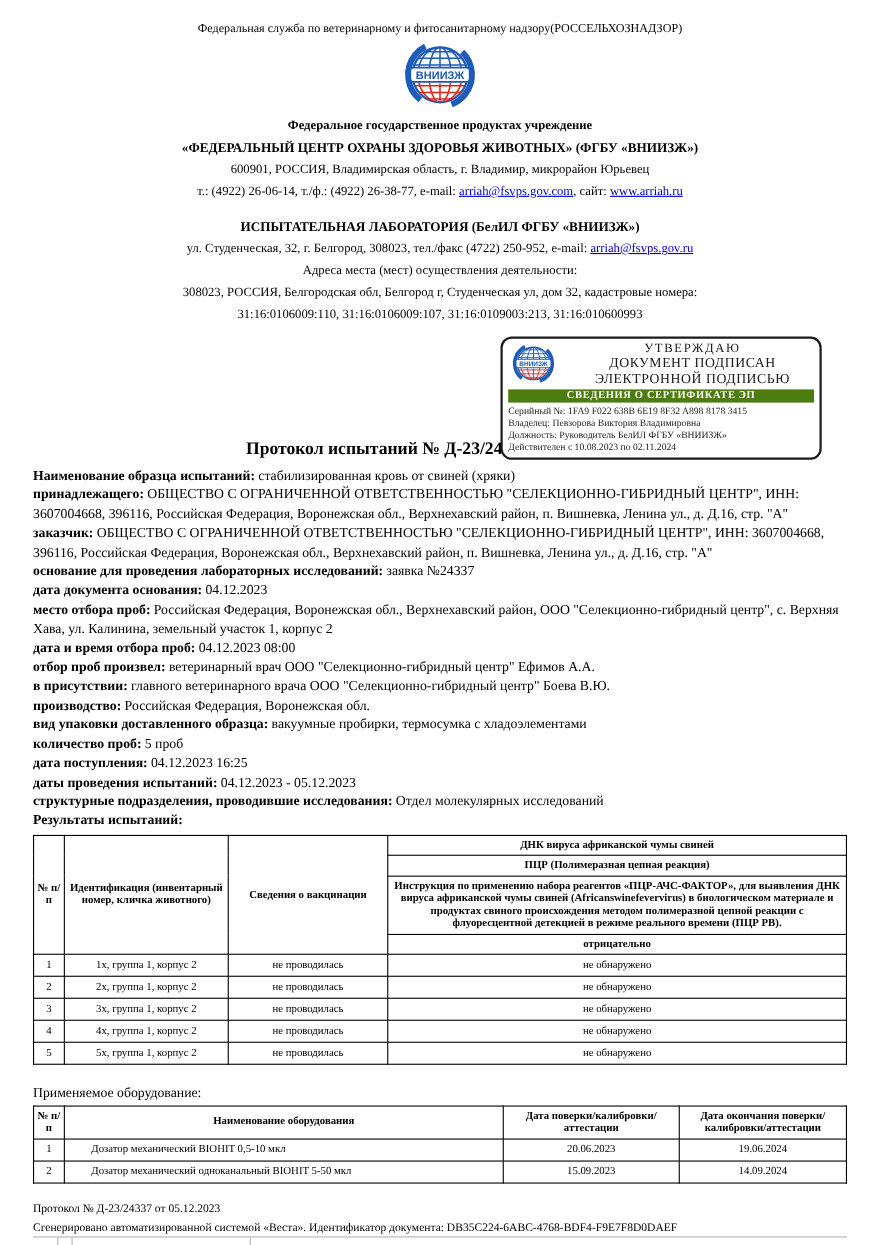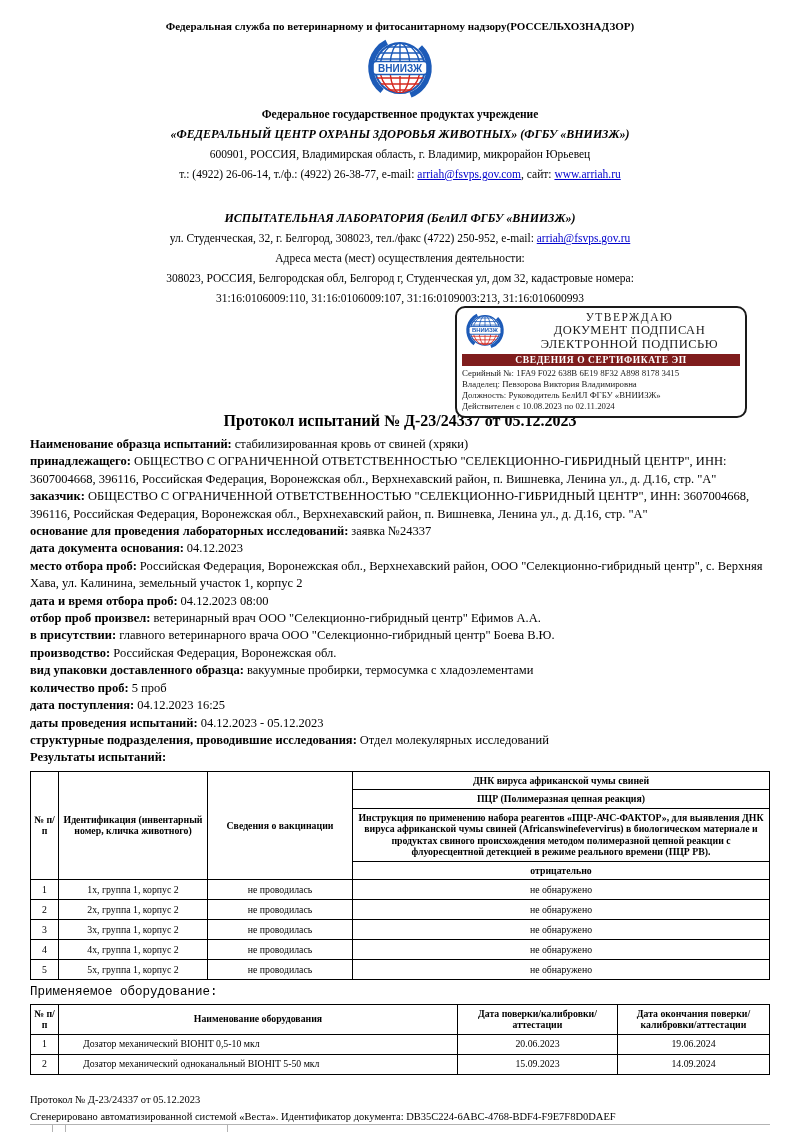--- a/index.html
+++ b/index.html
@@ -3,39 +3,39 @@
 <meta charset="utf-8">
 <style>
   html,body{margin:0;padding:0;}
   body{
     width:800px;height:1132px;position:relative;overflow:hidden;
     background:#ffffff;color:#000;
     font-family:"Liberation Serif", serif;
   }
   a.doclink{color:#0000cc;text-decoration:underline;cursor:pointer;}
   
-  .hdr-agency{padding-top:20px;font-size:11px;font-weight:bold;text-align:center;}
+  .hdr-agency{padding-top:20px;font-size:11px;font-weight:normal;text-align:center;}
   .logo-main{width:78px;height:66px;display:block;margin:4px auto 2px;}
   .hdr-line{font-size:11.5px;line-height:20px;text-align:center;}
   .hdr-line.b{font-weight:bold;}
-  .hdr-line.big{font-size:12px;font-style:italic;}
-  .lab-block{margin-top:24px;}
+  .hdr-line.big{font-size:12px;}
+  .lab-block{margin-top:12px;}
   
   .stamp{
     position:absolute;left:455px;top:306px;width:278px;
     border:2px solid #1a1a1a;border-radius:10px;background:#fff;
     padding:3px 5px 4px;box-sizing:content-box;z-index:5;
   }
   .stamp-top{display:flex;align-items:center;gap:11px;}
   .stamp-logo{width:46px;height:40px;flex:none;}
   .stamp-head{flex:1;text-align:center;color:#1a1a1a;}
   .stamp-approve{font-size:11.5px;letter-spacing:1.5px;}
   .stamp-signed{font-size:12.5px;letter-spacing:0.5px;line-height:14px;}
   .cert-bar{
-    background:#7f1d1d;color:#fff;text-align:center;
+    background:#4d7c0f;color:#fff;text-align:center;
     font-size:9.5px;font-weight:bold;letter-spacing:0.6px;
     padding:1px 0;margin:3px 0 2px;
   }
   .stamp-lines{font-size:8.8px;line-height:11px;color:#1a1a1a;}
   
   .doc-title{font-size:16px;font-weight:bold;text-align:center;margin:104px 0 6px;}
   .content{margin:0 30px;font-size:12.5px;line-height:17.4px;}
   .field b{margin-right:3px;}
   .results-label{font-weight:bold;}
   
@@ -47,21 +47,21 @@
   }
   table.doc-table .hc{font-weight:bold;}
   .col-num{width:28px;}
   .col-id{width:149px;}
   .col-vacc{width:145px;}
   td.pad-id{padding:3px 14px;}
   td.pad-vacc{padding:3px 40px;}
   td.inst{padding:2px 6px;}
   table.doc-table tbody.rows td{height:13px;}
   
-  .equip-label{margin-top:4px;font-size:12.5px;font-family:Liberation Mono, monospace;}
+  .equip-label{margin-top:17px;font-size:12.5px;}
   table.equip{margin-top:2px;}
   table.equip .e-num{width:28px;}
   table.equip .e-name{width:399px;}
   table.equip .e-cal{width:160px;}
   table.equip td.name-cell{text-align:left;padding-left:24px;}
   
   .footer{position:absolute;left:30px;top:1092px;font-size:10.5px;line-height:16.5px;}
   .cutoff{position:absolute;left:30px;top:1124px;width:740px;border-top:1px solid #b3b3b3;height:8px;}
   .cutoff i{position:absolute;top:0;height:8px;border-left:1px solid #b3b3b3;}
 </style>

